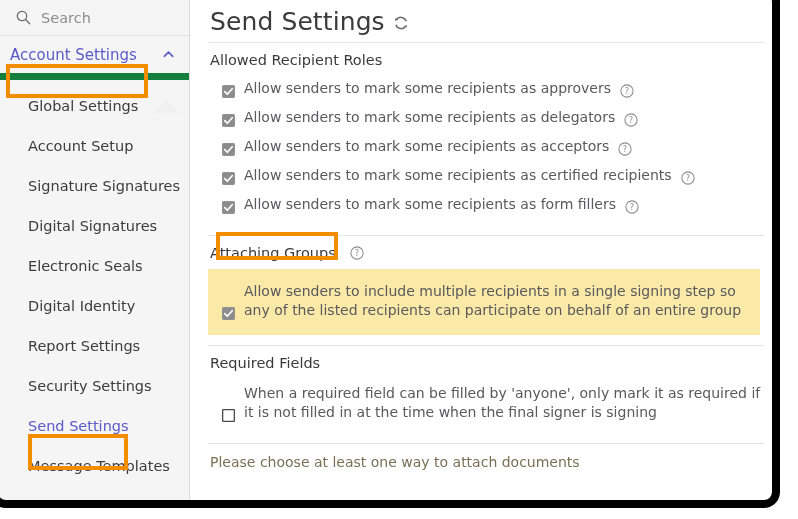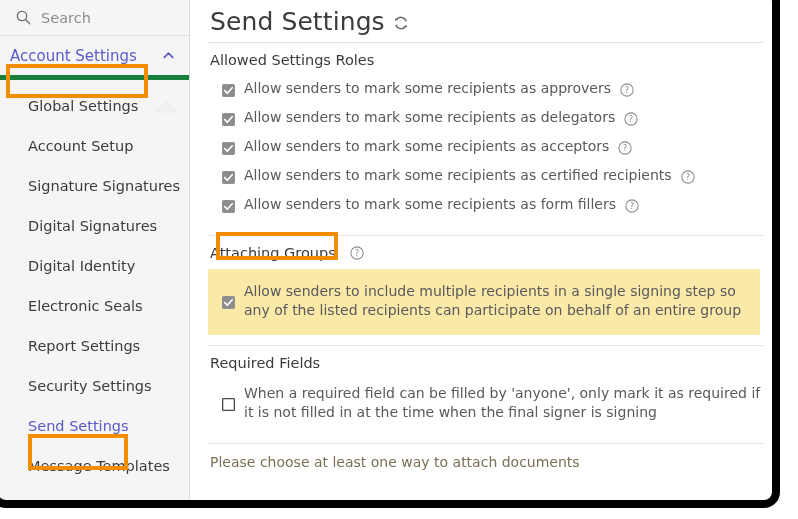--- a/index.html
+++ b/index.html
@@ -81,21 +81,21 @@
     padding: 0;
   }
   .search-input::placeholder { color: #8d8d8d; opacity: 1; }
 
   .accordion-header {
     height: 44px;
     display: flex;
     align-items: center;
     justify-content: space-between;
     padding: 0 14px 0 10px;
-    border-bottom: 5px solid #15803d;
+    border-bottom: 7px solid #15803d;
     background: #f5f5f5;
     position: relative;
     box-sizing: border-box;
   }
   .accordion-title {
     font-size: 15px;
     color: #5a5ac8;
     white-space: nowrap;
   }
   
@@ -180,21 +180,21 @@
     width: 556px;
   }
   .section-heading {
     font-size: 14.5px;
     color: #3b3b3b;
     padding: 9px 0 6px 2px;
   }
 
   .opt-row {
     display: flex;
-    align-items: center;
+    align-items: flex-end;
     padding: 5px 0 5px 14px;
     font-size: 14px;
     color: #59595e;
   }
   .opt-label {
     line-height: 19px;
     max-width: 536px;
   }
   .cbox {
     width: 13px; height: 13px;
@@ -266,24 +266,24 @@
         <li class="nav-item">
             <span>Account Setup</span>
           </li>
         <li class="nav-item">
             <span>Signature Signatures</span>
           </li>
         <li class="nav-item">
             <span>Digital Signatures</span>
           </li>
         <li class="nav-item">
+            <span>Electronic Seals</span>
+          </li>
+        <li class="nav-item">
             <span>Digital Identity</span>
-          </li>
-        <li class="nav-item">
-            <span>Electronic Seals</span>
           </li>
         <li class="nav-item">
             <span>Report Settings</span>
           </li>
         <li class="nav-item">
             <span>Security Settings</span>
           </li>
         <li class="nav-item selected">
             <span>Send Settings</span>
           </li>
@@ -300,21 +300,21 @@
         <svg class="refresh-icon" viewBox="0 0 16 16">
           <path d="M13.1 6.2 A5.4 5.4 0 0 0 3.3 5.0" fill="none" stroke="#6e6e6e" stroke-width="1.5"></path>
           <path d="M2.9 9.8 A5.4 5.4 0 0 0 12.7 11.0" fill="none" stroke="#6e6e6e" stroke-width="1.5"></path>
           <polygon points="2.0,3.3 5.2,4.3 2.2,6.0" fill="#6e6e6e"></polygon>
           <polygon points="14.0,12.6 10.8,11.6 13.8,9.9" fill="#6e6e6e"></polygon>
         </svg>
       </div>
 
       <div class="section-rule"></div>
 
-      <div class="section-heading">Allowed Settings Roles</div>
+      <div class="section-heading">Allowed Recipient Roles</div>
 
       <div class="opt-row">
         <svg class="cbox" viewBox="0 0 14 14">
           <rect x="0.5" y="0.5" width="13" height="13" rx="1" fill="#8c8c8c" stroke="#8c8c8c"></rect>
           <polyline points="3,7.2 5.7,10 11,4" fill="none" stroke="#ffffff" stroke-width="1.8" stroke-linecap="round" stroke-linejoin="round"></polyline>
         </svg>
         <span class="opt-label">Allow senders to mark some recipients as approvers</span>
         <svg class="help-icon" viewBox="0 0 16 16">
           <circle cx="8" cy="8" r="7" fill="none" stroke="#8c8c8c" stroke-width="1.2"></circle>
           <text x="8" y="11.6" font-size="9.5" font-family="DejaVu Sans, sans-serif" fill="#8c8c8c" text-anchor="middle">?</text>

